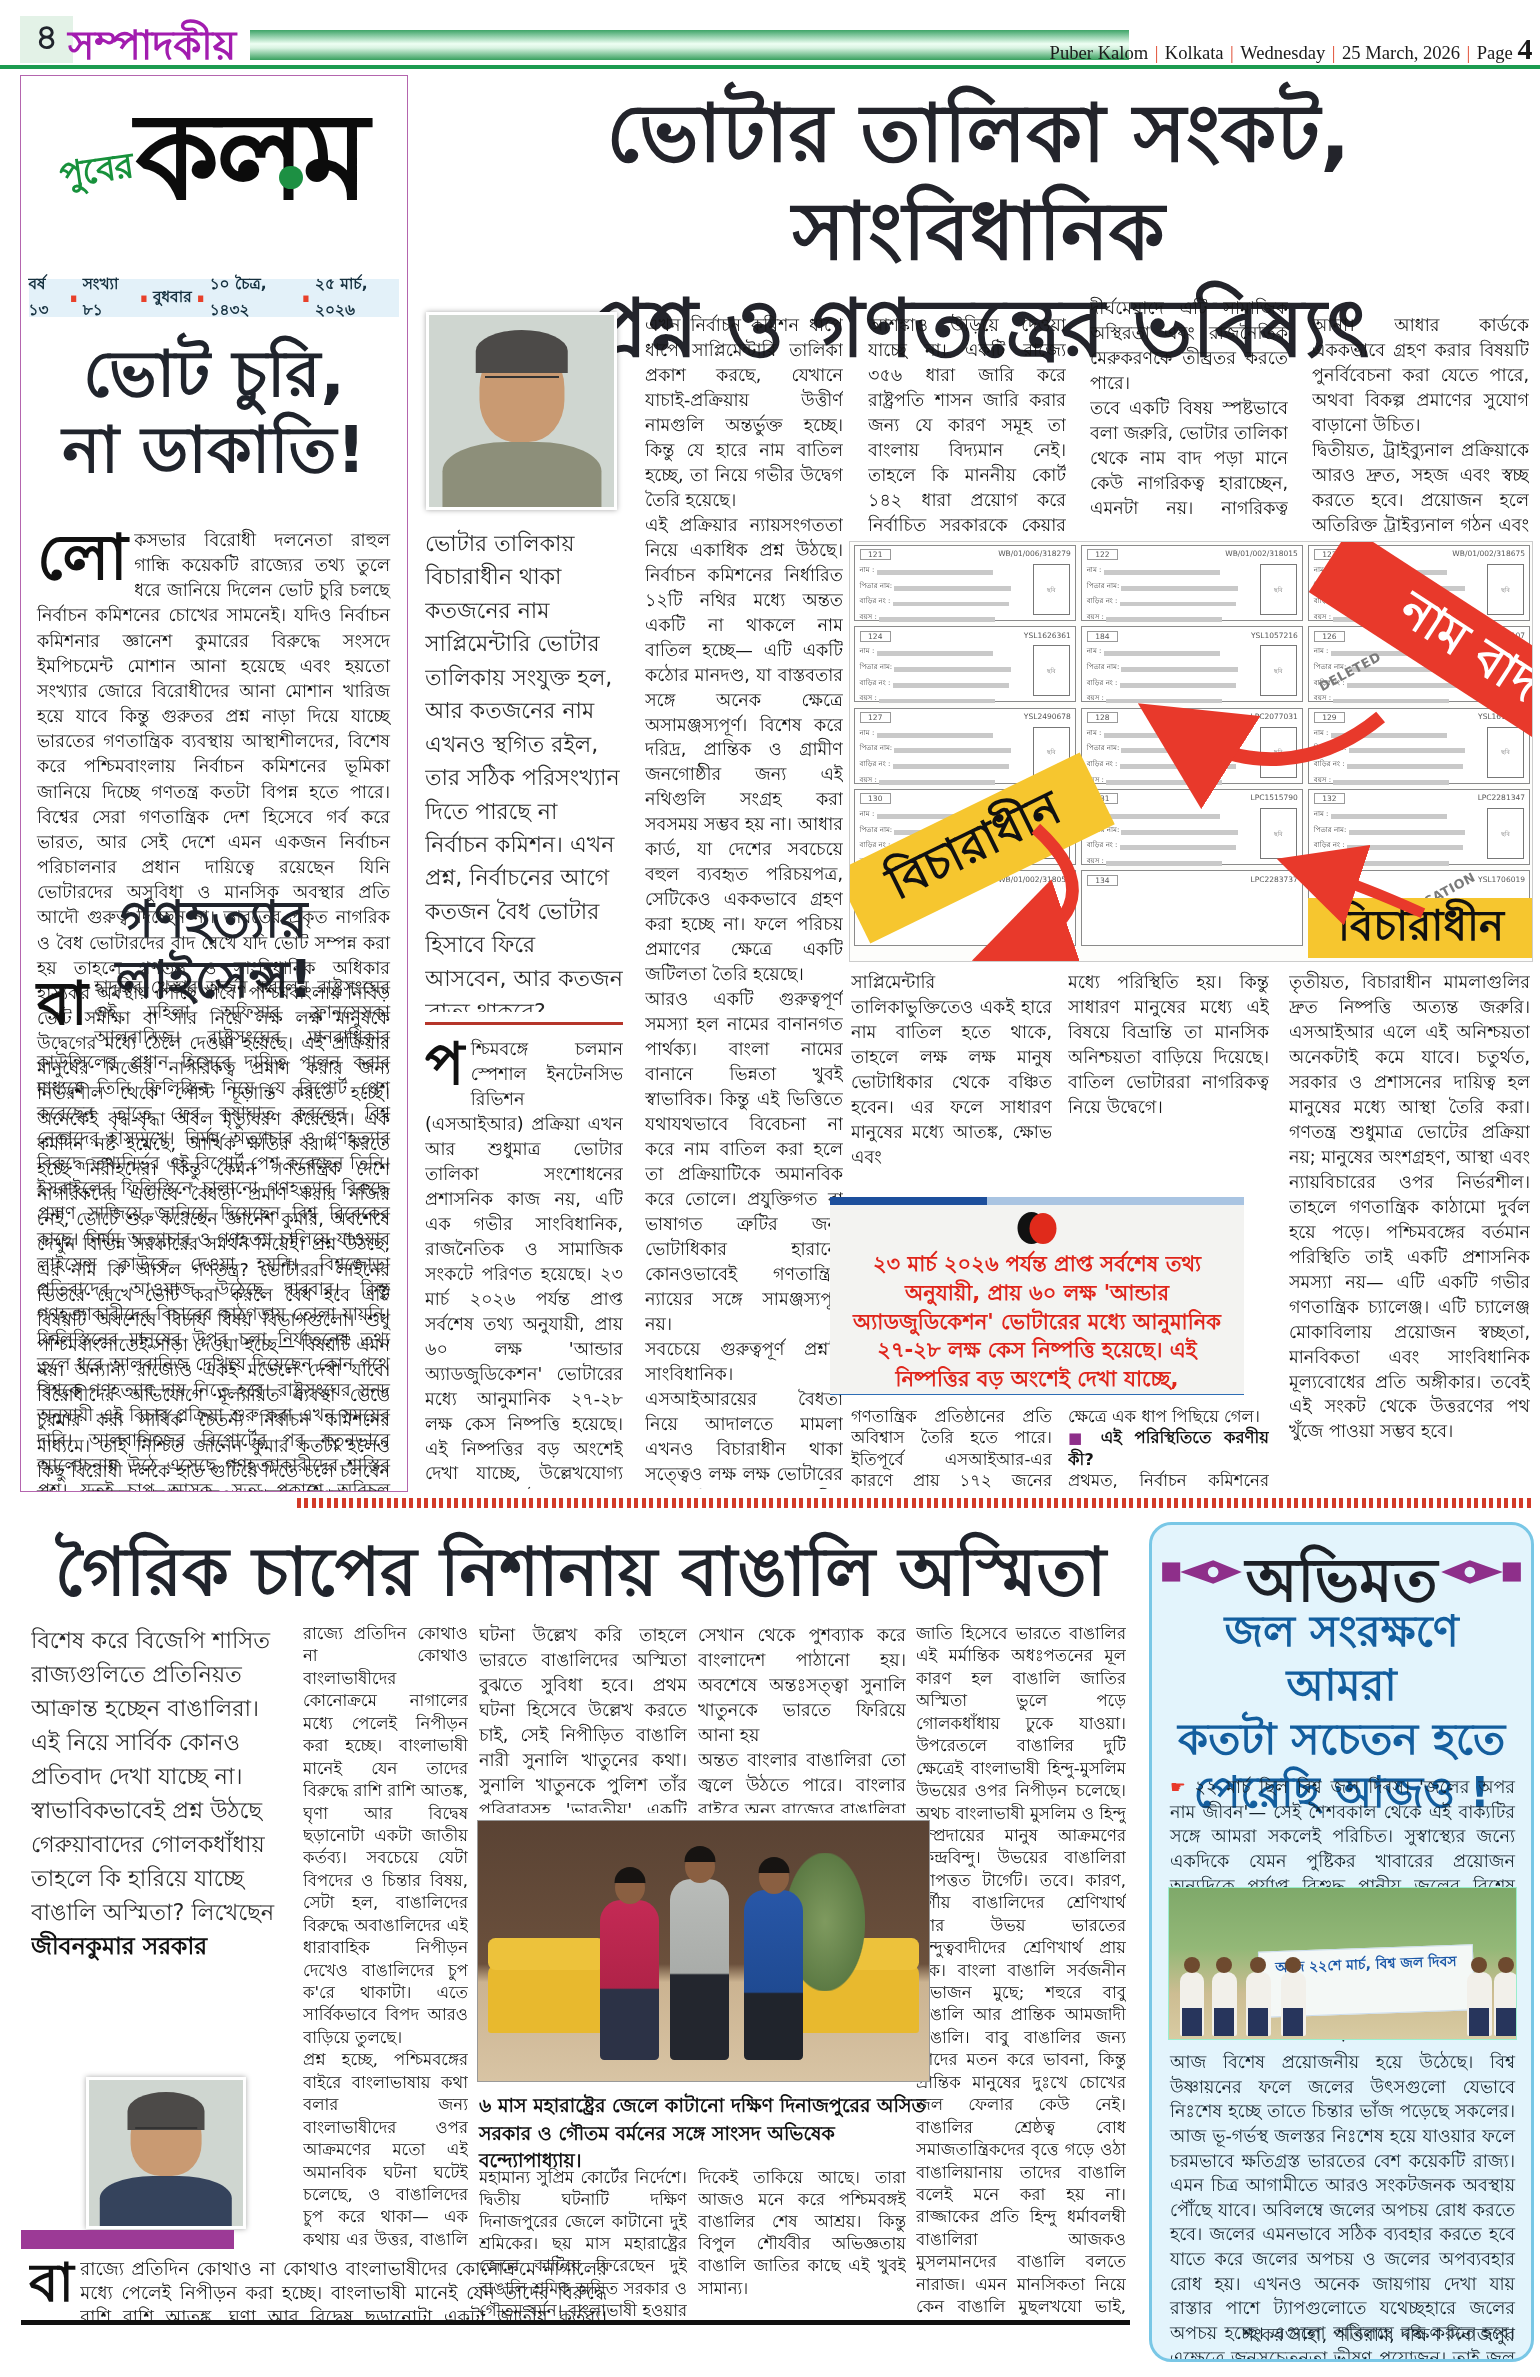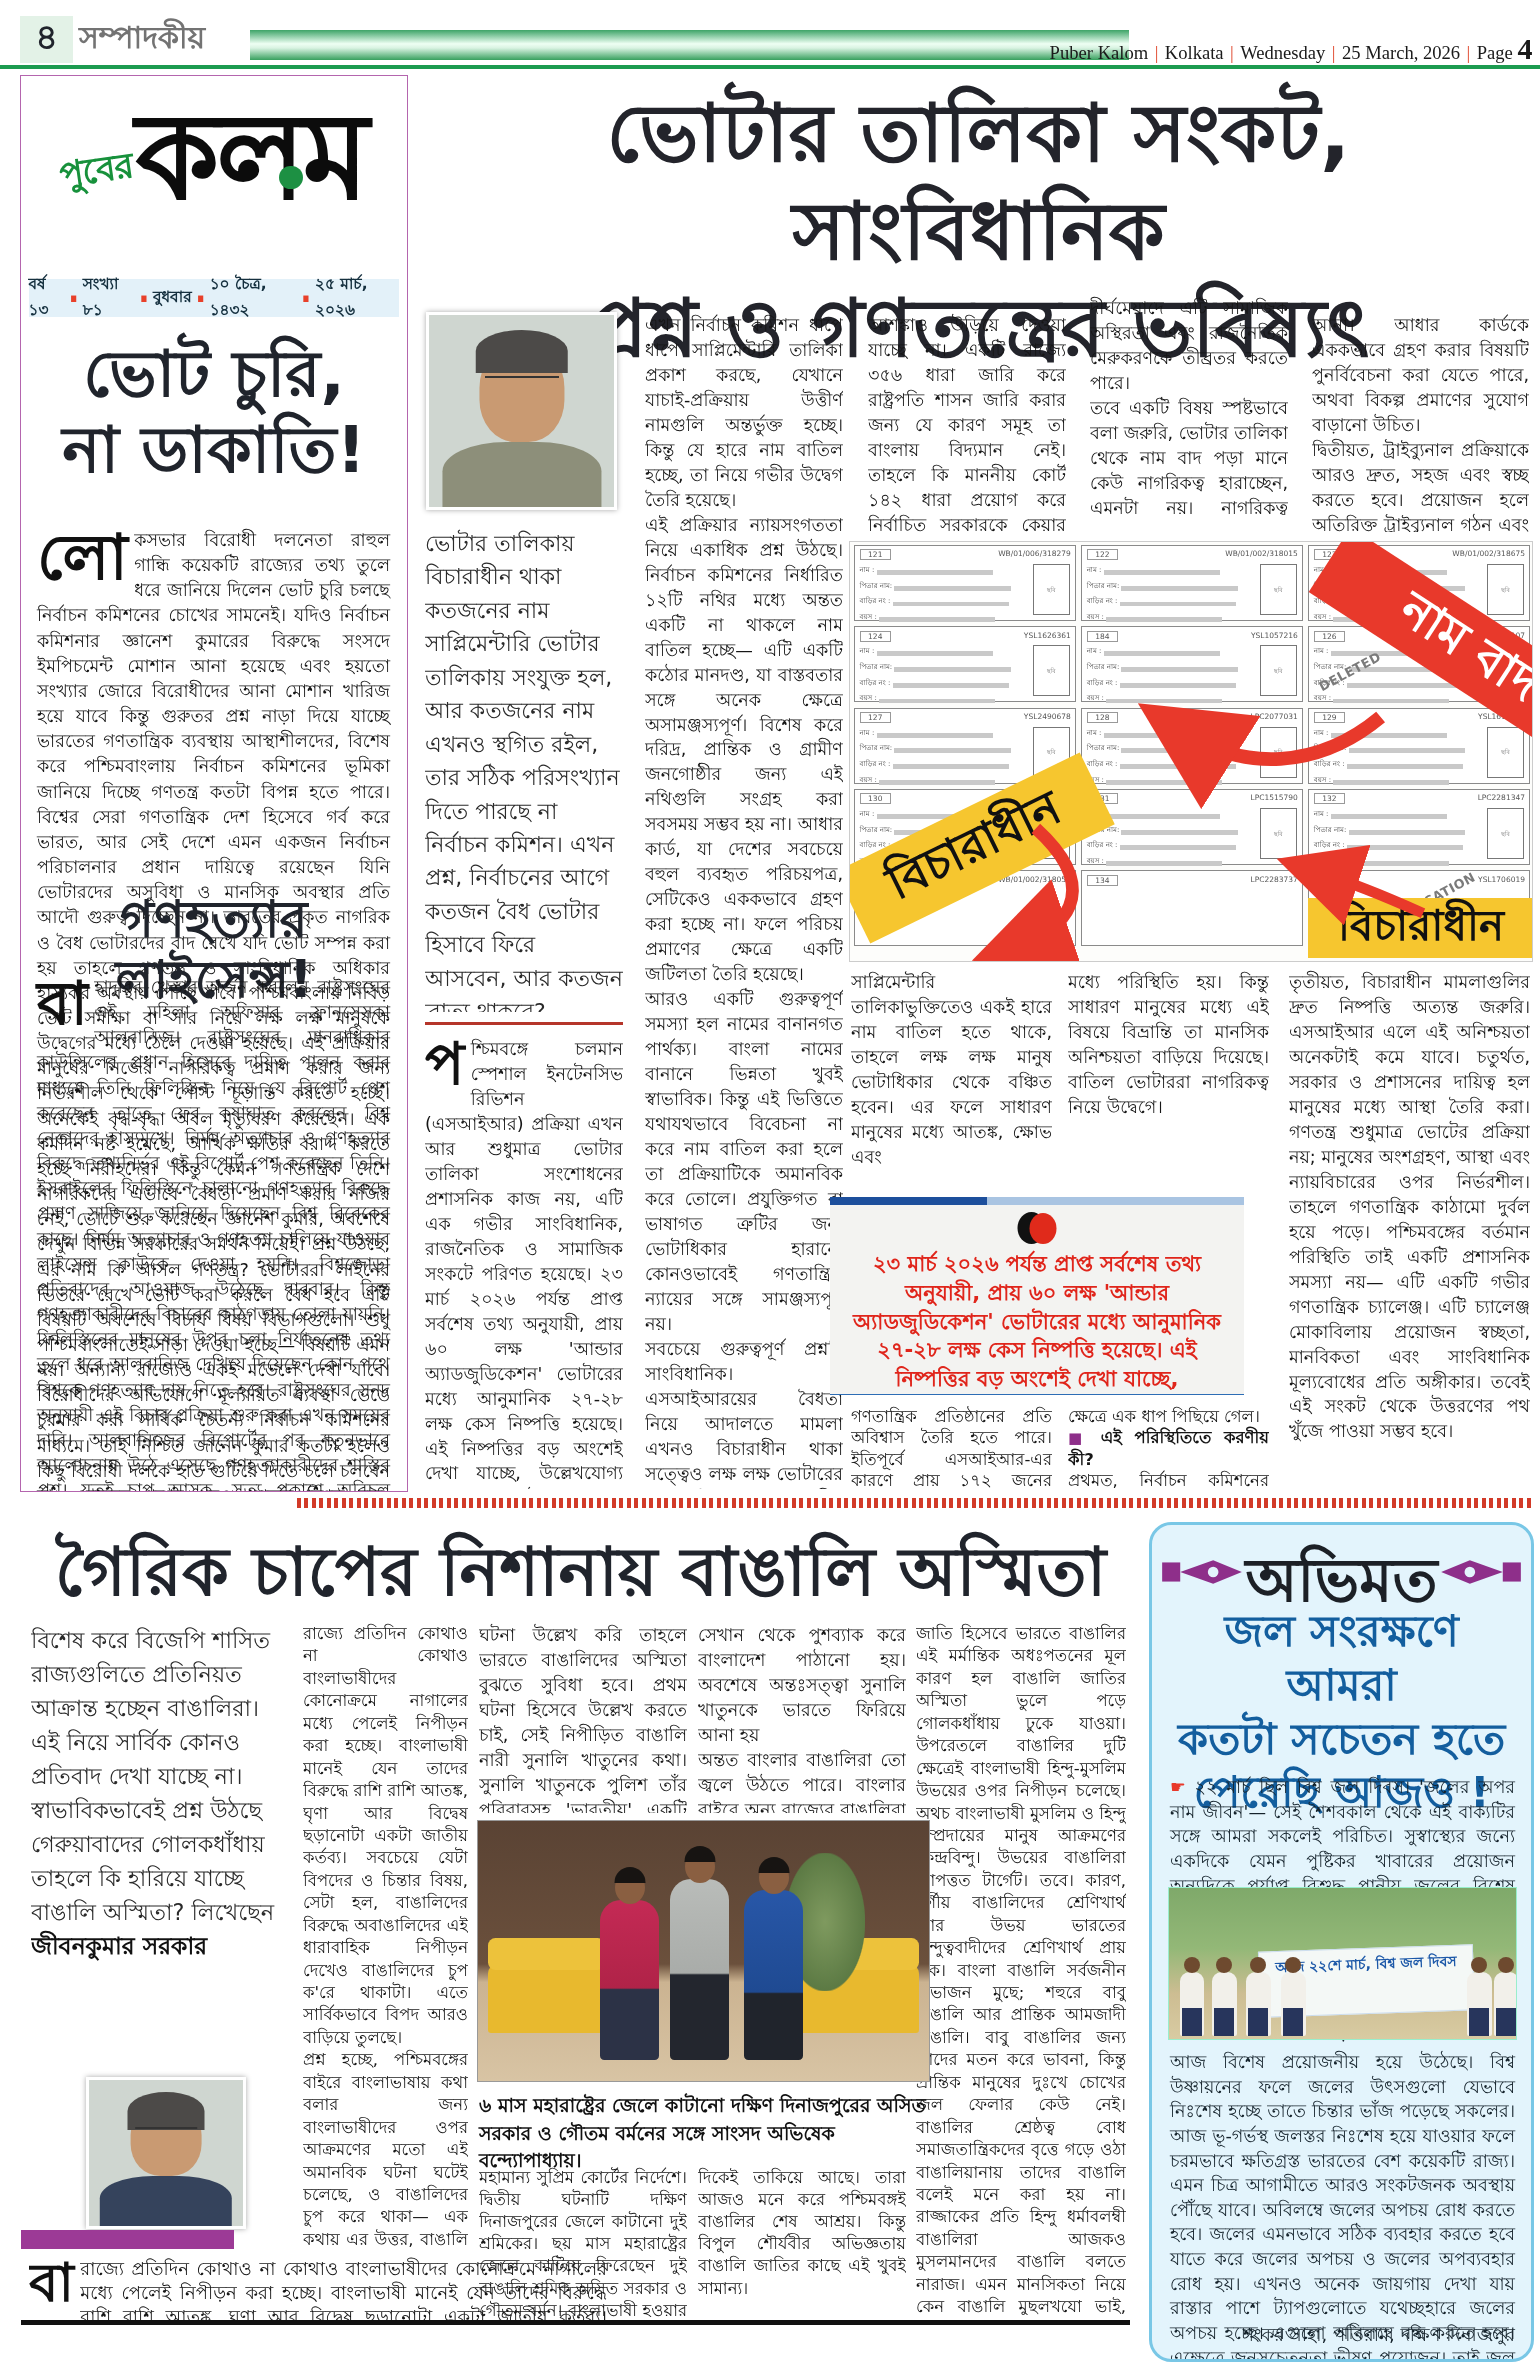--- a/index.html
+++ b/index.html
@@ -5,21 +5,21 @@
   * { margin:0; padding:0; box-sizing:border-box; }
   body { background:#888; }
   #page { position:relative; width:1540px; height:2377px; background:#fff;
           font-family:"DejaVu Sans", sans-serif; overflow:hidden; color:#191919; }
   .abs { position:absolute; }
 
   
   .hdr-numbox { left:20px; top:16px; width:53px; height:47px; background:#e3f2e7;
                 display:flex; align-items:center; justify-content:center;
                 font-size:35px; font-weight:bold; color:#20242c; }
-  .hdr-section { left:79px; top:14px; font-size:30px; font-weight:800; color:#737373; }
+  .hdr-section { left:68px; top:14px; font-size:40px; font-weight:800; color:#a21caf; }
   .hdr-bar { left:250px; top:30px; width:879px; height:30px;
              background:linear-gradient(180deg,#3ea468 0%,#eefff3 46%,#d9f3e2 60%,#37a05e 100%); }
   .hdr-meta { right:7.5px; top:32px; font-size:18.6px; color:#1a1a1a; font-family:"Liberation Serif",serif; }
   .hdr-meta .sep { color:#e0492f; padding:0 6.4px; }
   .hdr-meta .pg4 { font-size:30px; font-weight:bold; }
   .hdr-rule { left:0; top:65px; width:1540px; height:4.3px; background:#1c9b50; }
 
   
   .edbox { left:20px; top:75px; width:388px; height:1417px; border:1.6px solid #b465ae; background:#fff; overflow:hidden; }
   .brand-wrap { position:absolute; left:0; top:21px; width:100%; text-align:center; }

